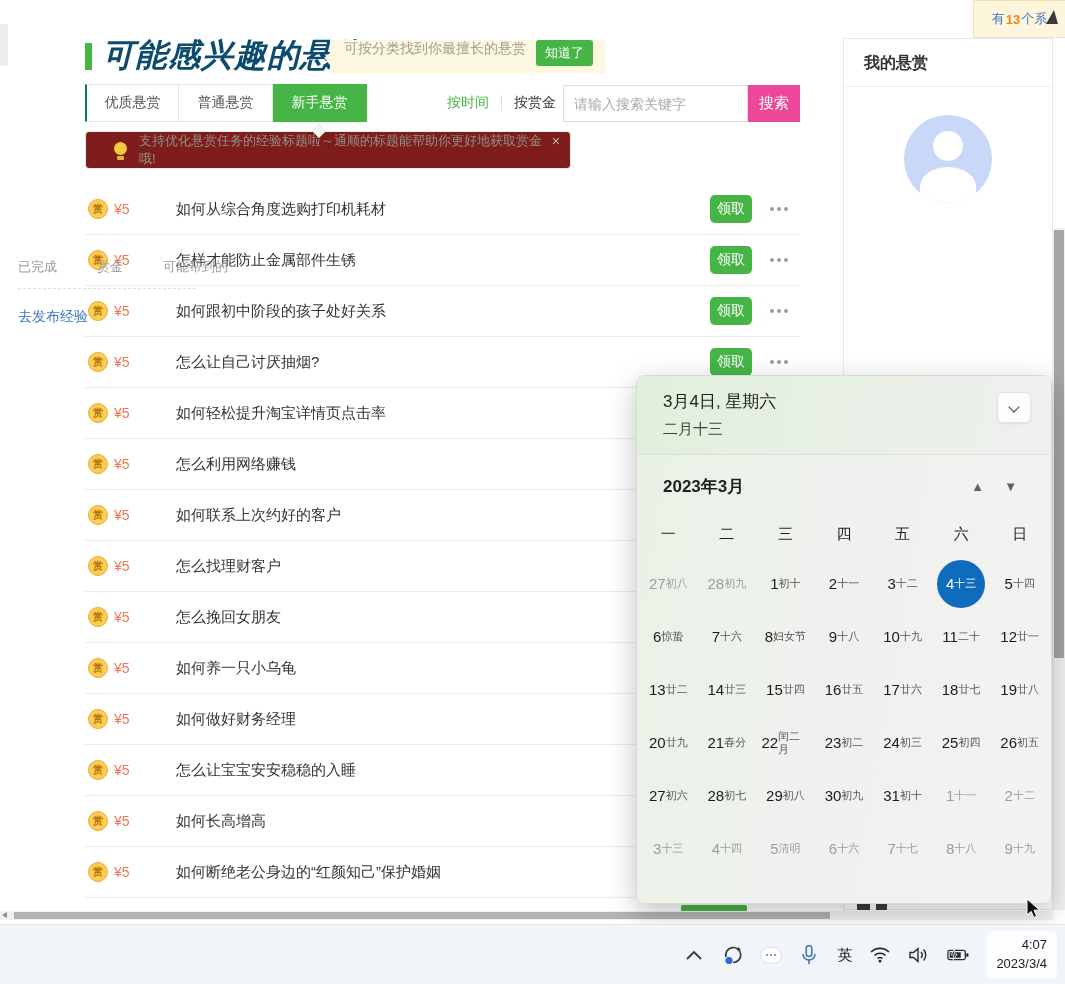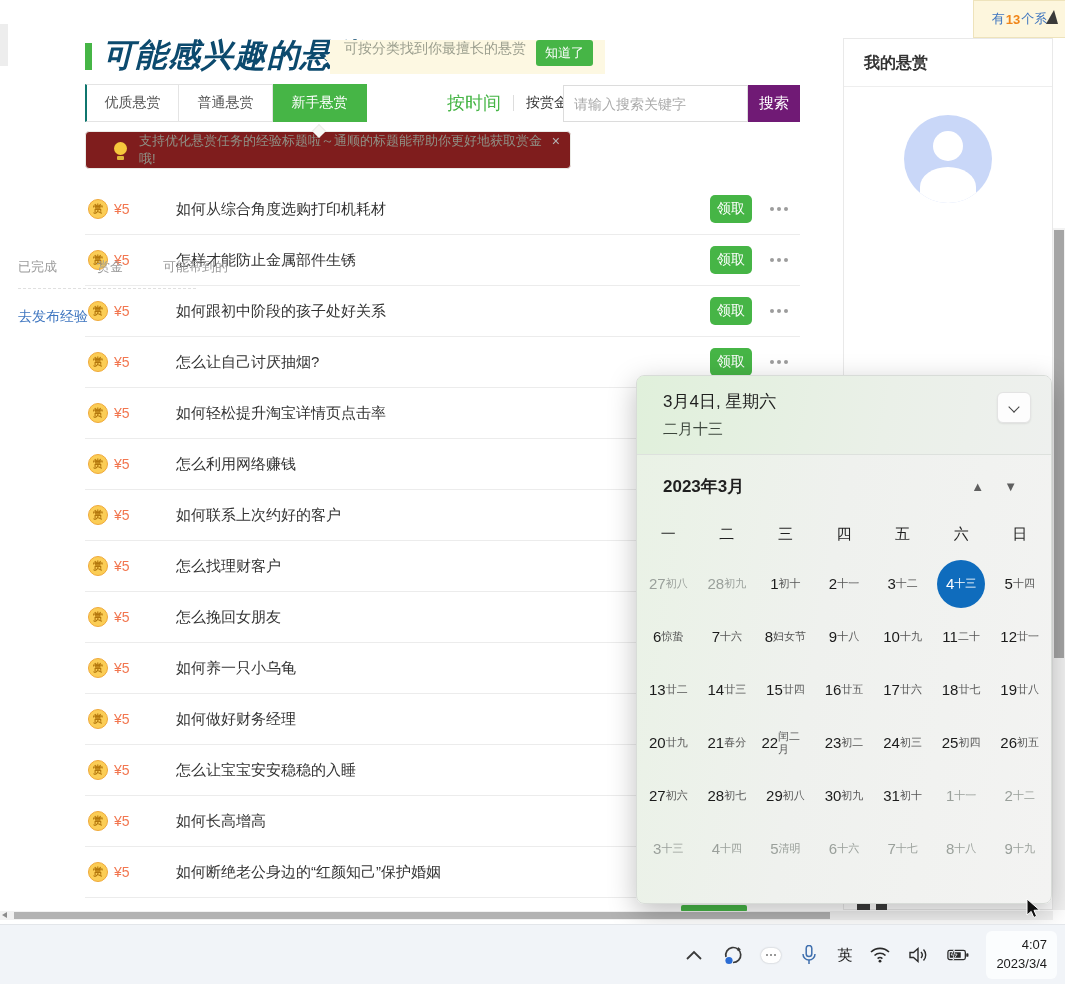--- a/index.html
+++ b/index.html
@@ -16,26 +16,26 @@
   #cat-tip-arrow { position:absolute; left:-6px; top:13px; width:0; height:0; border-top:5px solid transparent; border-bottom:5px solid transparent; border-right:6px solid #fdf8e2; }
   #cat-tip-text { font-size:14px; color:#9b9e8e; margin-right:10px; }
   #cat-tip-btn { background:#46b546; color:#fff; font-size:13px; border:none; border-radius:3px; padding:4px 9px; cursor:pointer; }
 
   
   #tabs { left:85px; top:84px; display:flex; }
   .tab { width:94px; height:38px; display:flex; align-items:center; justify-content:center; font-size:14px; color:#555; background:#fff; border:1px solid #e4e4e4; border-left:none; cursor:pointer; }
   .tab:first-child { border-left:2px solid #0f766e; }
   .tab.active { background:#46b546; border-color:#46b546; color:#fff; }
   #sort-row { left:447px; top:84px; height:38px; display:flex; align-items:center; }
-  #sort-time { color:#46b546; font-size:18px; cursor:pointer; }
+  #sort-time { color:#46b546; font-size:14px; cursor:pointer; }
   #sort-sep { width:1px; height:16px; background:#ddd; margin:0 12px; }
   #sort-reward { color:#333; font-size:14px; cursor:pointer; }
   #search-input { left:563px; top:85px; width:185px; height:37px; border:1px solid #dcdcdc; font-size:14px; padding:0 10px; color:#333; outline:none; font-family:inherit; }
   #search-input::placeholder { color:#aaa; }
-  #search-btn { left:748px; top:85px; width:52px; height:37px; background:#701a75; color:#fff; border:none; font-size:15px; cursor:pointer; }
+  #search-btn { left:748px; top:85px; width:52px; height:37px; background:#ec4899; color:#fff; border:none; font-size:15px; cursor:pointer; }
 
   
   #notice { left:85px; top:131px; width:486px; height:38px; background:#7f1d1d; border:1px solid #ebebe7; border-radius:4px; display:flex; align-items:center; }
   #notice-notch { position:absolute; left:228px; top:-6px; width:10px; height:10px; background:#f7f7f4; border-left:1px solid #ebebe7; border-top:1px solid #ebebe7; transform:rotate(45deg); }
   #bulb-icon { width:13px; height:17px; margin:0 12px 0 28px; position:relative; }
   #bulb-icon .globe { width:13px; height:13px; border-radius:50%; background:#f6c83c; }
   #bulb-icon .base { width:7px; height:4px; background:#e0b73a; margin:1px auto 0; border-radius:1px; }
   #notice-text { font-size:13px; color:#8f9186; }
   #notice-close { margin-left:auto; margin-right:10px; align-self:flex-start; margin-top:2px; color:#b5b5b5; font-size:14px; cursor:pointer; line-height:1; }
 

